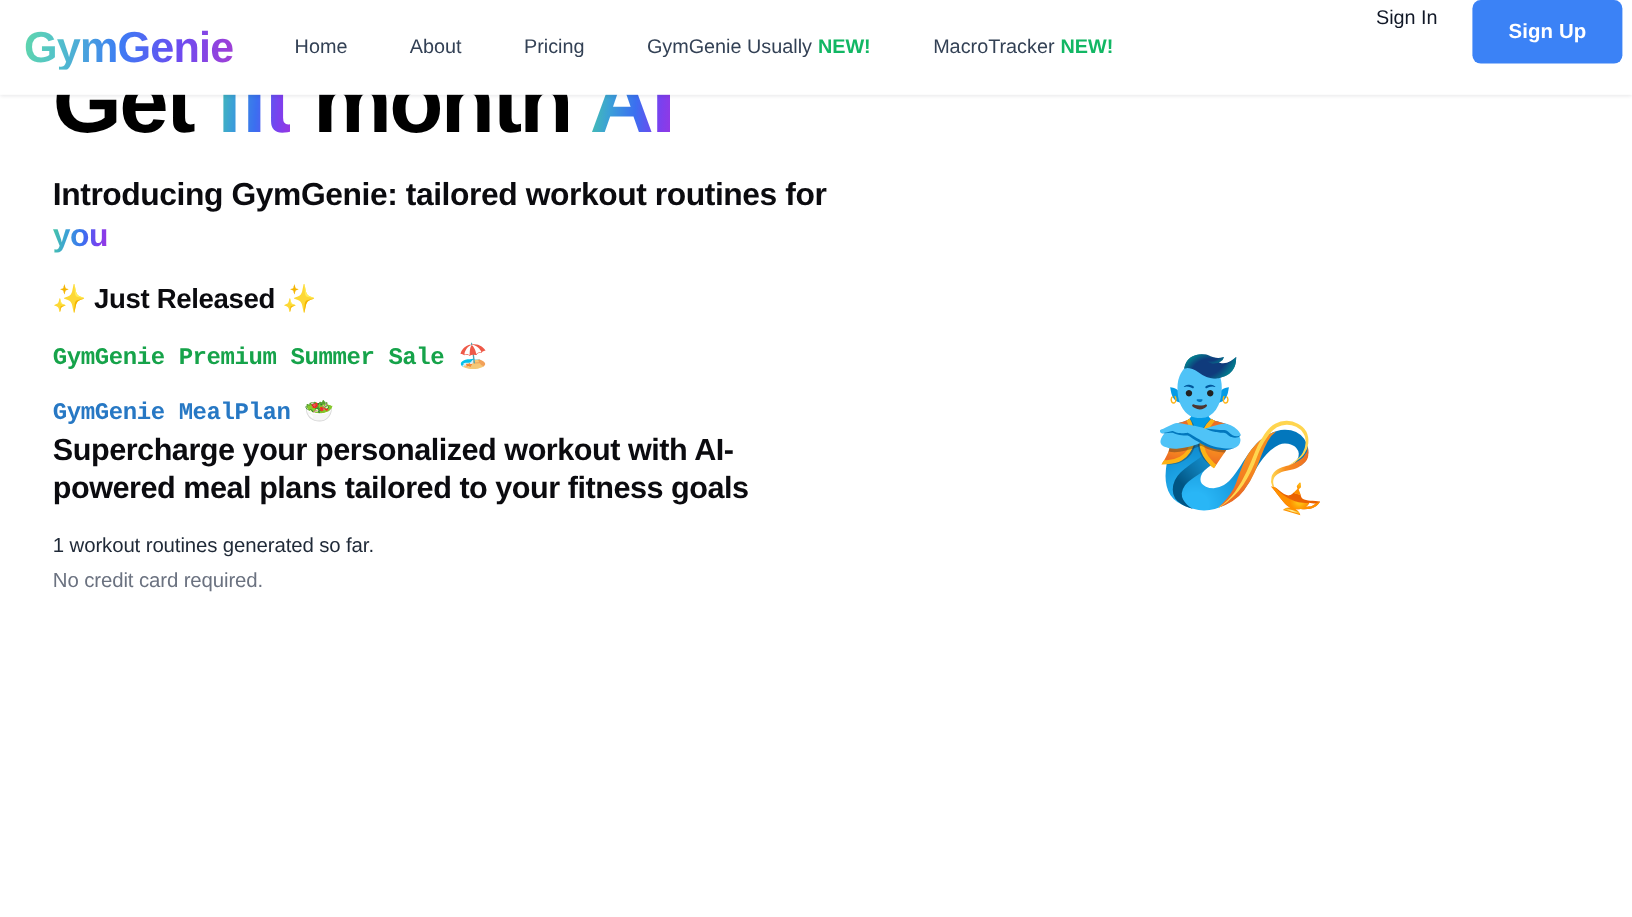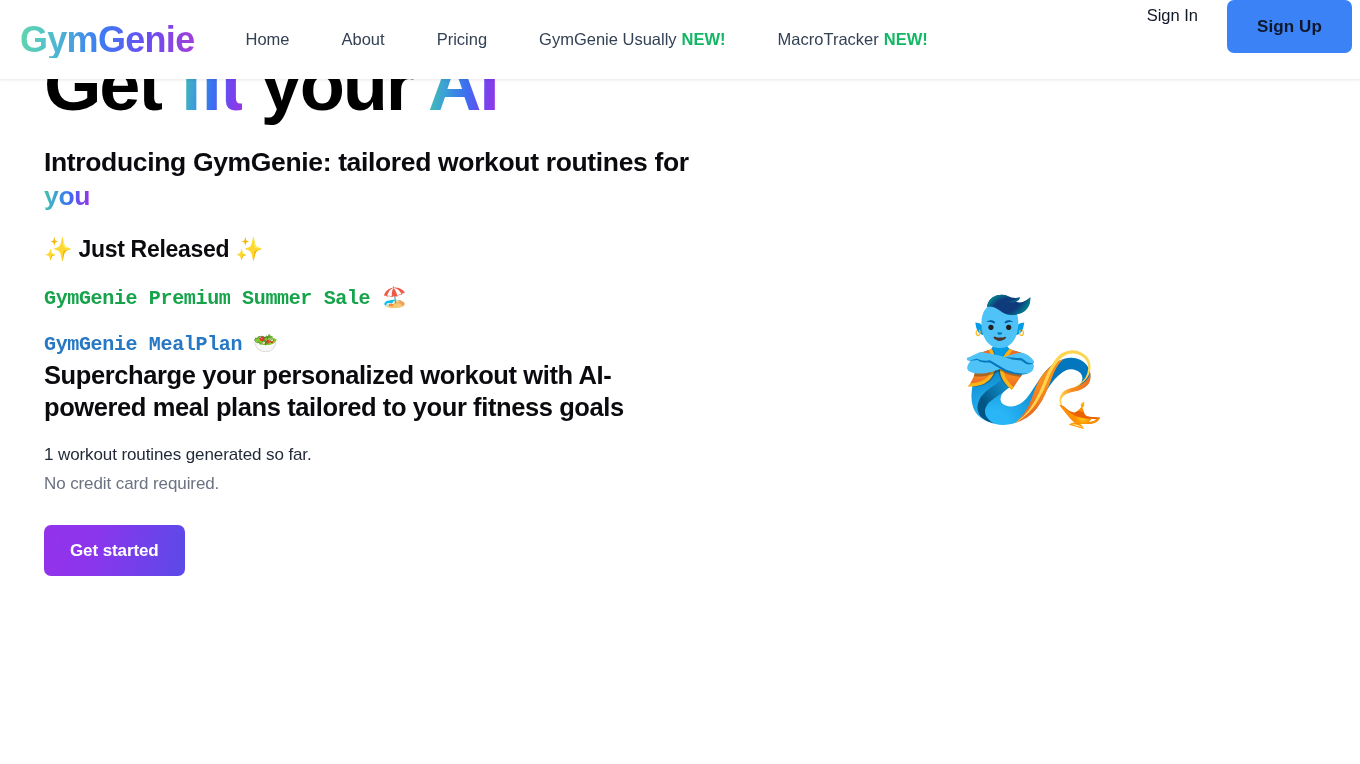--- a/index.html
+++ b/index.html
@@ -81,21 +81,21 @@
   }
 
   .signup-btn {
     margin-left: 17px;
     margin-right: 8px;
     width: 125px;
     height: 53px;
     border: none;
     border-radius: 7px;
     background: #3b82f6;
-    color: #0f172a;
+    color: #ffffff;
     font-size: 17px;
     font-weight: 700;
     font-family: "Liberation Sans", sans-serif;
     cursor: pointer;
     letter-spacing: 0.1px;
   }
 
   
   .hero {
     position: absolute;
@@ -220,42 +220,41 @@
   }
 </style>
 </head>
 <body>
 
 <div class="hero">
 
   <div class="hero-left">
 
     <h1 class="hero-title">
-      <span>Get </span><span class="grad-text">fit</span><span> your </span><span class="grad-text">AI</span>
+      <span>Get </span><span class="grad-text">fit</span><span> month </span><span class="grad-text">AI</span>
     </h1>
 
     <p class="hero-sub">
       <span>Introducing GymGenie: tailored workout routines for </span><span class="grad-text">you</span>
     </p>
 
     <p class="just-released">✨ Just Released ✨</p>
 
     <div class="promo-block">
       <div class="promo-heading sale">GymGenie Premium Summer Sale 🏖️</div>
     </div>
 
     <div class="promo-block">
       <div class="promo-heading mealplan">GymGenie MealPlan 🥗</div>
       <div class="promo-body">Supercharge your personalized workout with AI-powered meal plans tailored to your fitness goals</div>
     </div>
 
     <p class="stat-line">1 workout routines generated so far.</p>
     <p class="nocard-line">No credit card required.</p>
 
-    <button class="cta-btn">Get started</button>
   </div>
 
   <div class="hero-right">
     <span class="genie-emoji">🧞</span>
   </div>
 </div>
 
 <header class="site-header">
 
   <div class="logo">GymGenie</div>

